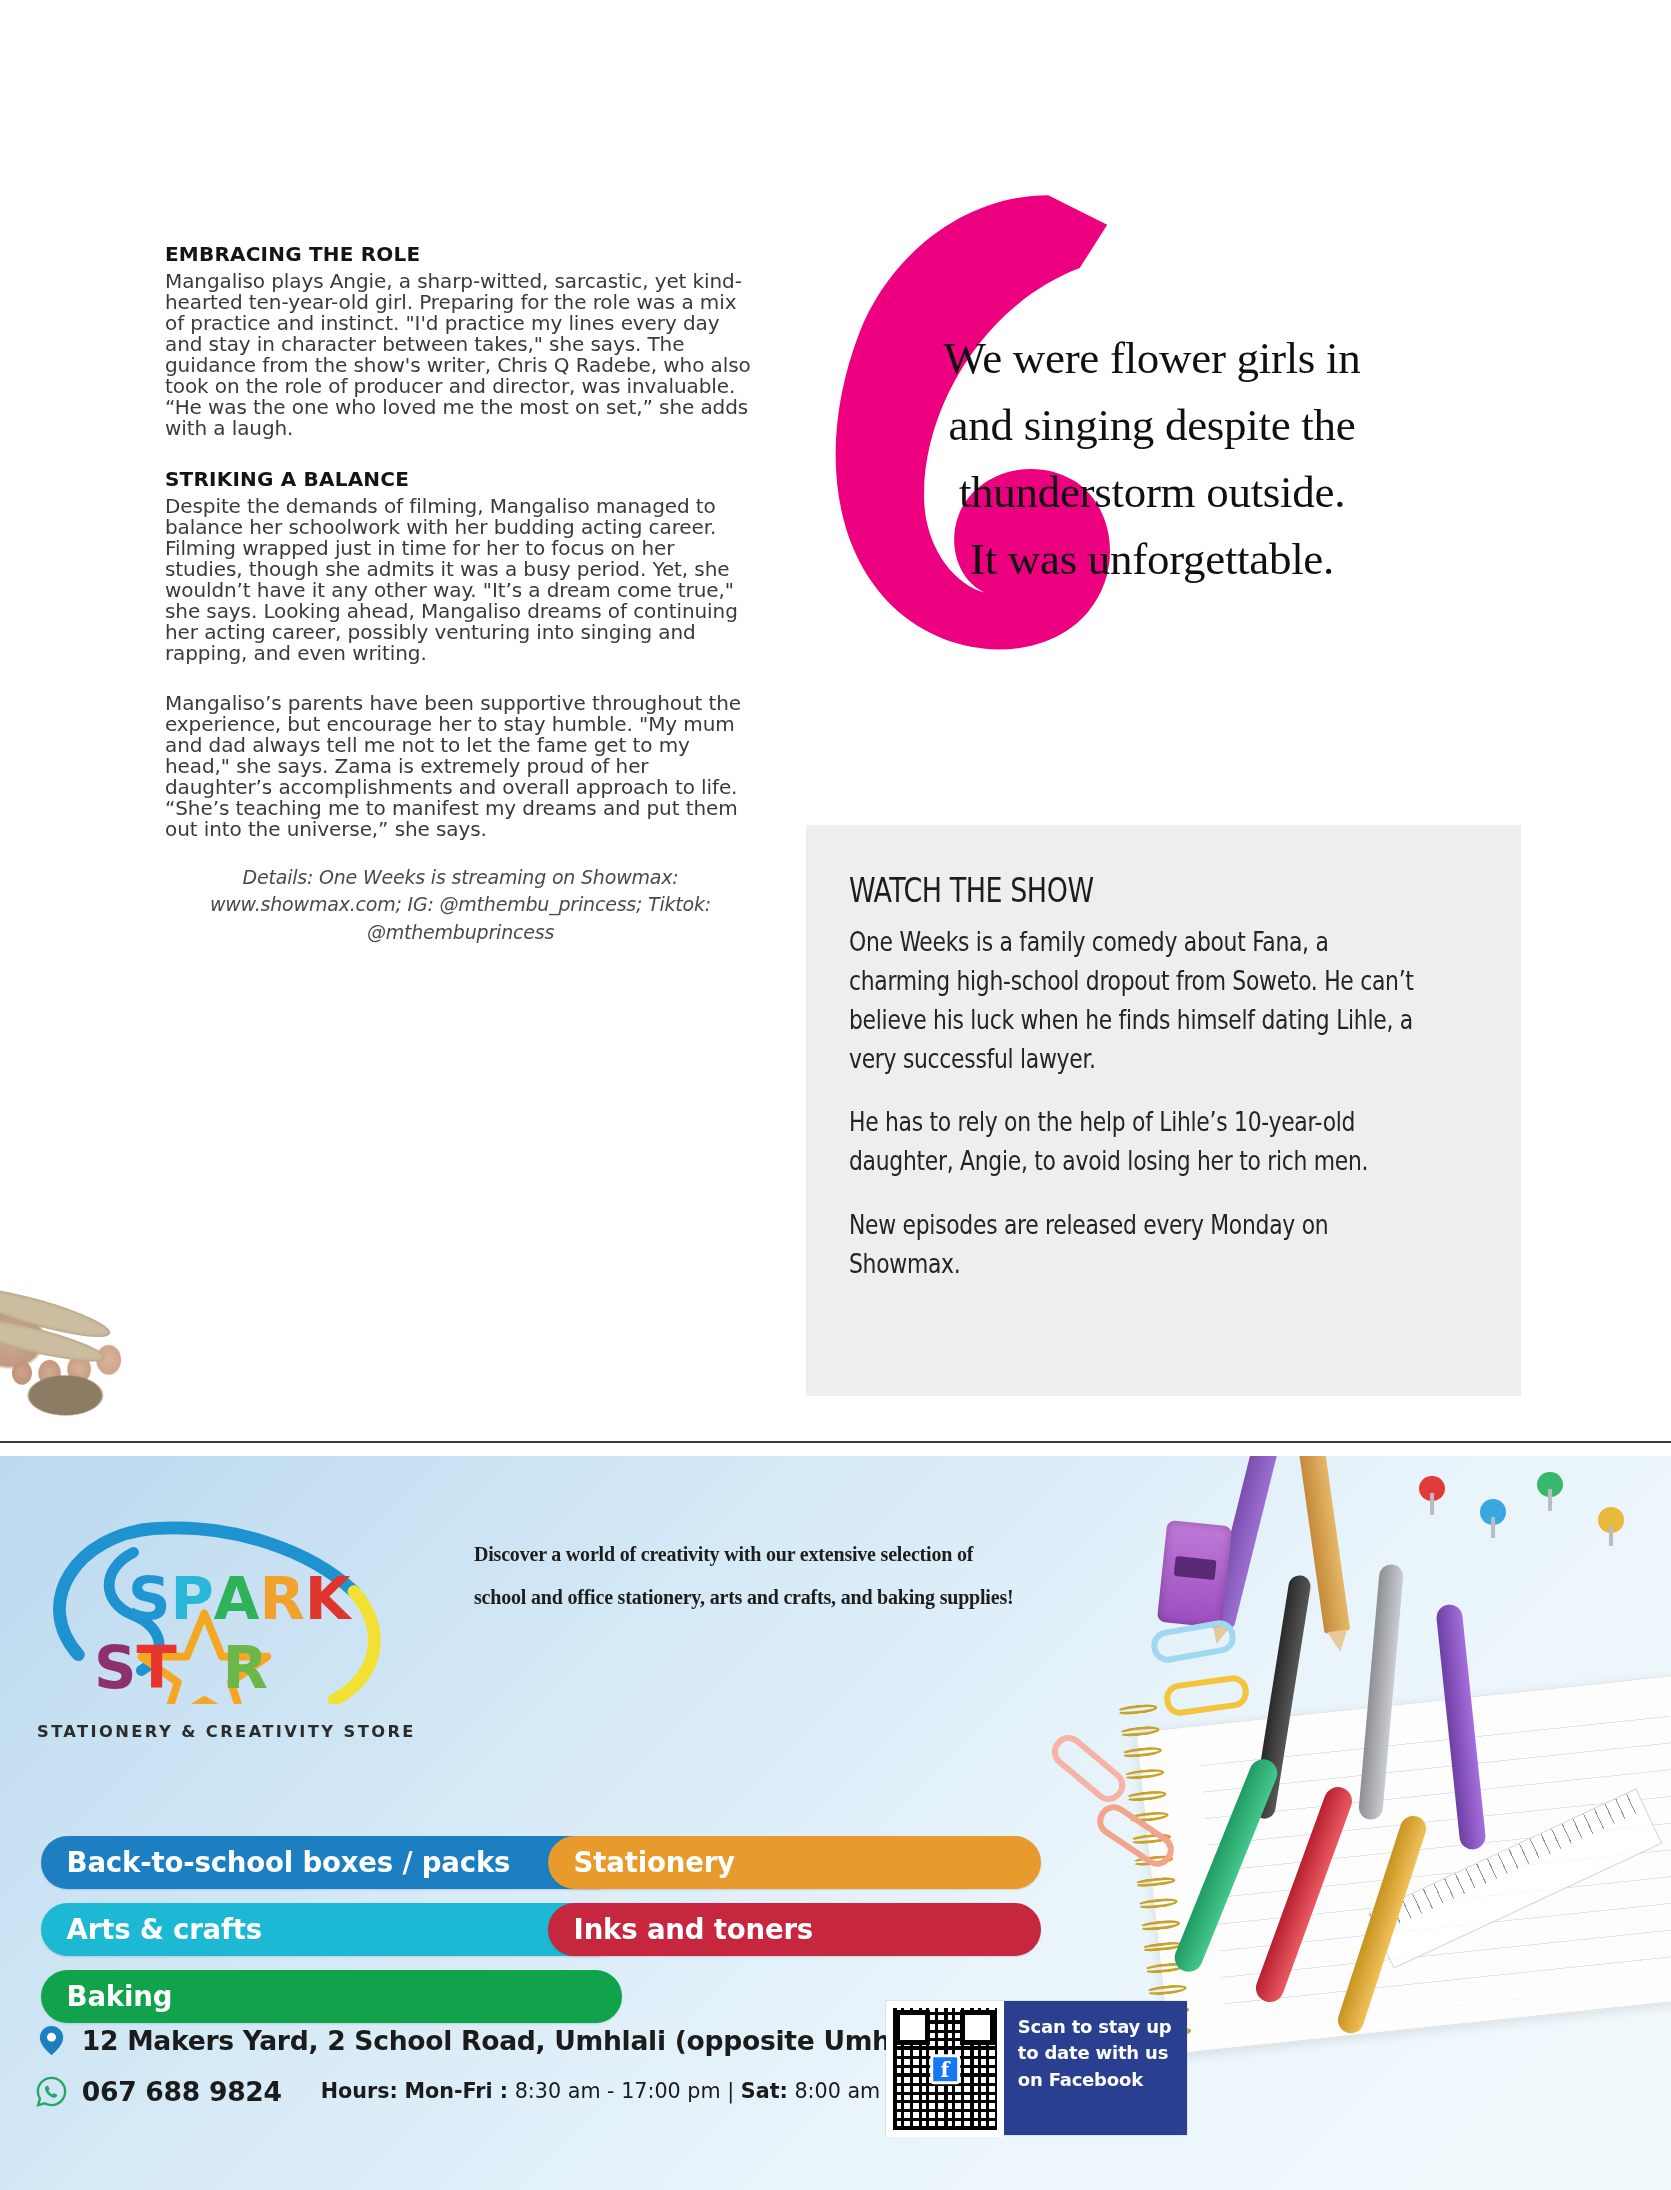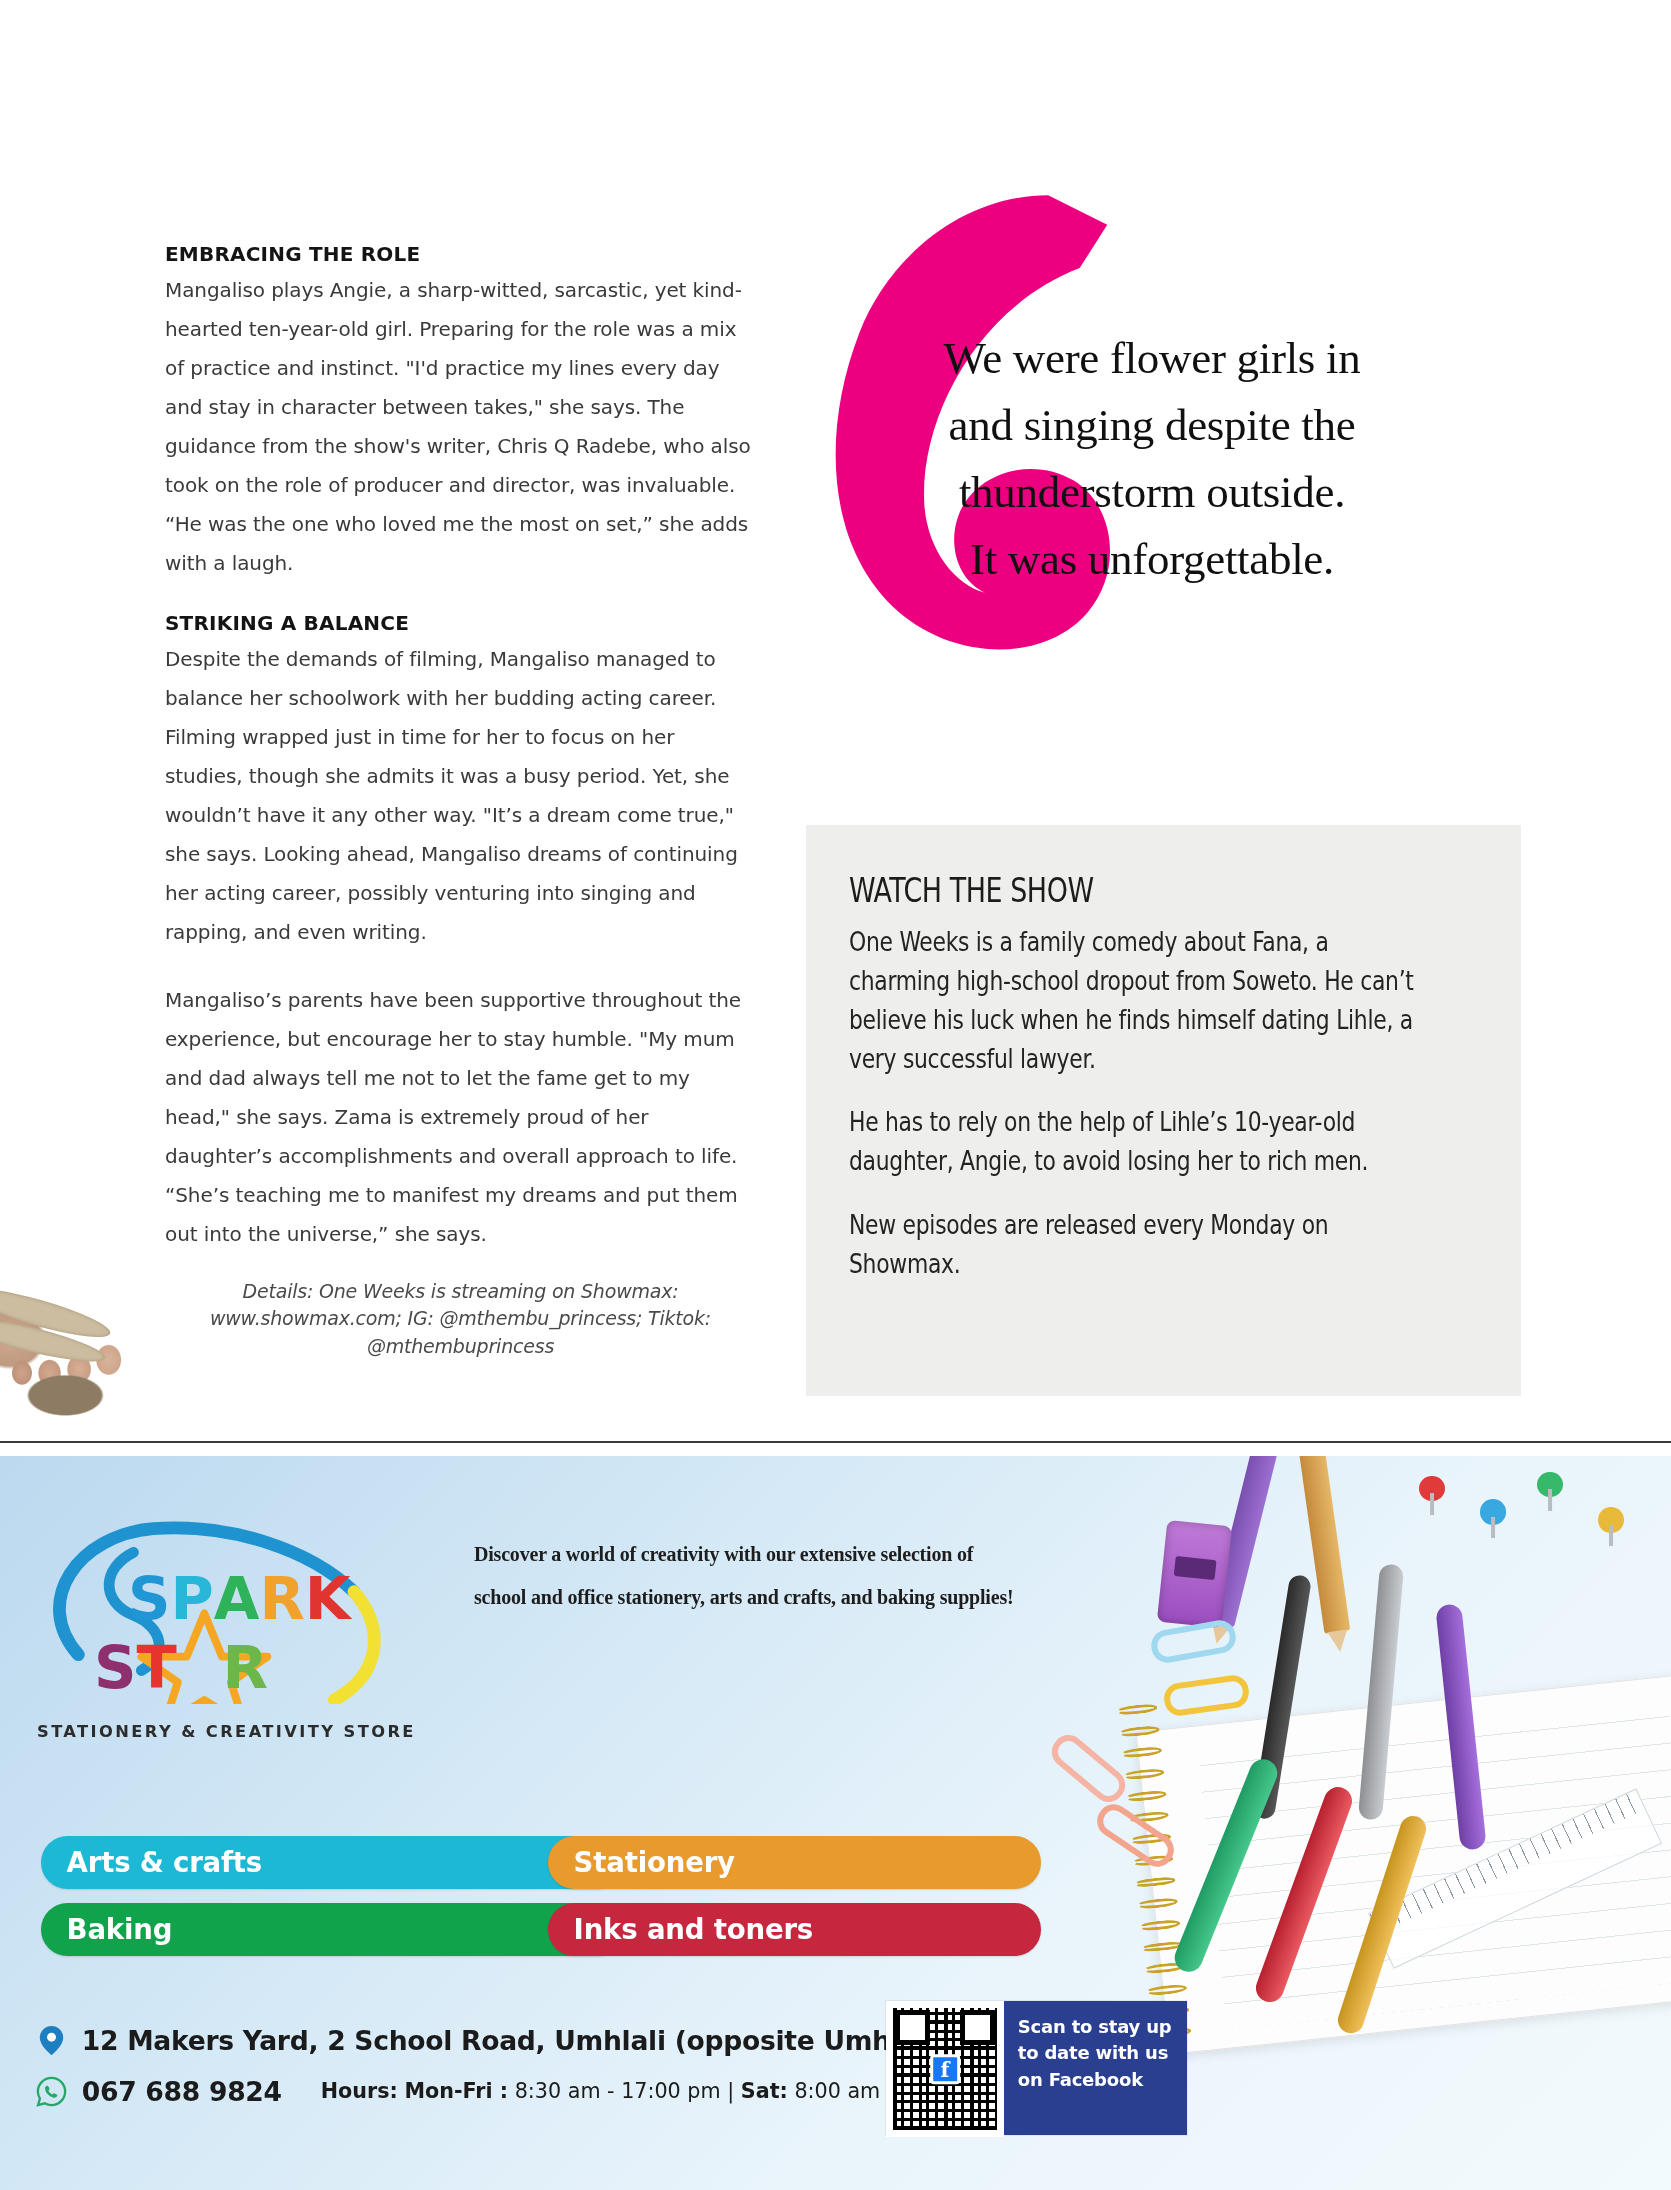--- a/index.html
+++ b/index.html
@@ -14,21 +14,21 @@
 
   .col-left { position:absolute; left:165px; top:242px; width:591px; }
 
   .sec-head {
     font-family:"DejaVu Sans", sans-serif;
     font-weight:700; font-size:20px; letter-spacing:0.2px;
     color:#141414; margin-bottom:4.9px;
   }
   .body-p {
     font-family:"DejaVu Sans", sans-serif;
-    font-size:20px; line-height:39px; color:#3a3a3a;
+    font-size:20px; line-height:21px; color:#3a3a3a;
     letter-spacing:-0.1px;
   }
   .gap { height:28.6px; }
   .gap-sm { height:23.6px; }
   .details-p {
     font-family:"DejaVu Sans", sans-serif;
     font-style:italic; font-size:19px; line-height:27.6px; color:#4a4a4a;
     letter-spacing:-0.2px;
     text-align:center;
   }
@@ -358,20 +358,21 @@
     </div>
     <div class="starword">
       <span style="color:#8e2f6e">S</span><span style="color:#e8342f">T</span><span style="opacity:0">A</span><span style="color:#6cb74a">R</span>
     </div>
     <div class="tagline">STATIONERY &amp; CREATIVITY STORE</div>
   </div>
 
   <div id="ad-headline">Discover a world of creativity with our extensive selection of school and office stationery, arts and crafts, and baking supplies!</div>
 
   <div id="pills-left">
+    <div class="pill" style="background:#1b7fc1;">Back-to-school boxes / packs</div>
     <div class="pill" style="background:#1cb8d4;">Arts &amp; crafts</div>
     <div class="pill" style="background:#11a24c;">Baking</div>
   </div>
   <div id="pills-right">
     <div class="pill" style="background:#e89a2c;">Stationery</div>
     <div class="pill" style="background:#c7263f;">Inks and toners</div>
   </div>
 
   <div id="contact">
     <div class="contact-line">

